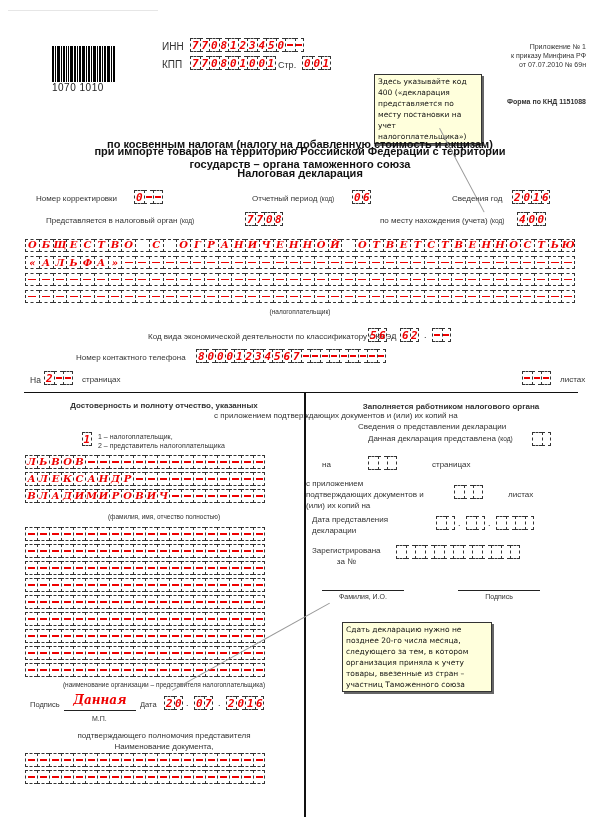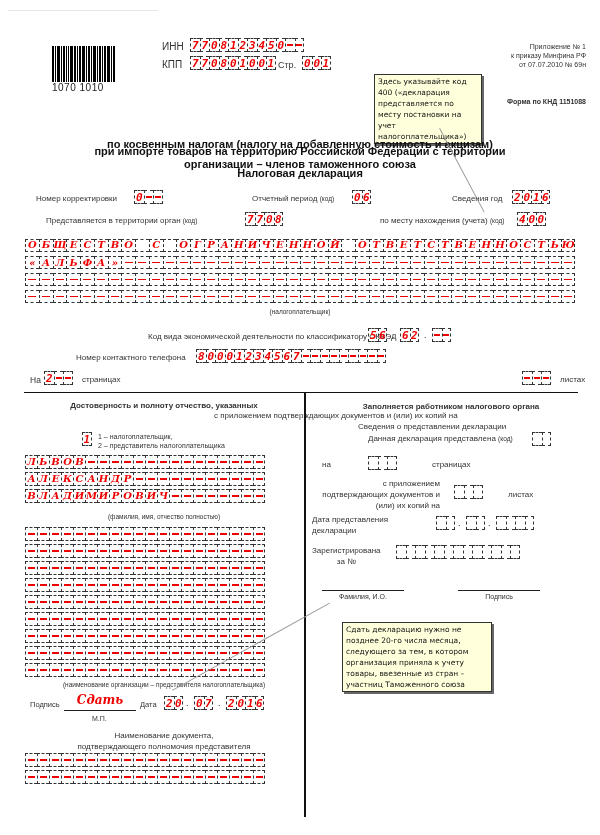--- a/index.html
+++ b/index.html
@@ -99,21 +99,21 @@
   <div>к приказу Минфина РФ</div>
   <div>от 07.07.2010 № 69н</div>
 </div>
 <div class="abs lbl" style="right:14px;top:98px;font-weight:bold;font-size:7px;">Форма по КНД 1151088</div>
 
 <div class="callout" style="left:374px;top:74px;width:100px;">Здесь указывайте код 400 («декларация представляется по месту постановки на учет налогоплательщика»)</div>
 
 <div class="title" style="top:118px;margin-top:48px;">Налоговая декларация</div>
 <div class="title" style="top:137px;">по косвенным налогам (налогу на добавленную стоимость и акцизам)</div>
 <div class="title" style="top:144px;">при импорте товаров на территорию Российской Федерации с территории</div>
-<div class="title" style="top:157px;">организации – членов таможенного союза</div>
+<div class="title" style="top:157px;">государств – органа таможенного союза</div>
 
 <div class="arrow-line" style="left:440px;top:128px;width:95px;transform:rotate(62deg);"></div>
 
 <div class="abs lbl" style="left:36px;top:194px;">Номер корректировки</div>
 <div class="cells" style="left:134px;top:190px;">
     <div class="cell">0</div>
     <div class="cell dash"></div>
     <div class="cell dash"></div>
   </div>
 <div class="abs lbl" style="left:252px;top:194px;"><span>Отчетный период</span> <small>(код)</small></div>
@@ -122,21 +122,21 @@
     <div class="cell">6</div>
   </div>
 <div class="abs lbl" style="left:452px;top:194px;">Сведения год</div>
 <div class="cells" style="left:512px;top:190px;">
     <div class="cell">2</div>
     <div class="cell">0</div>
     <div class="cell">1</div>
     <div class="cell">6</div>
   </div>
 
-<div class="abs lbl" style="left:46px;top:216px;"><span>Представляется в территории орган</span> <small>(код)</small></div>
+<div class="abs lbl" style="left:46px;top:216px;"><span>Представляется в налоговый орган</span> <small>(код)</small></div>
 <div class="cells" style="left:245px;top:212px;">
     <div class="cell">7</div>
     <div class="cell">7</div>
     <div class="cell">0</div>
     <div class="cell">8</div>
   </div>
 <div class="abs lbl" style="left:380px;top:216px;"><span>по месту нахождения (учета)</span> <small>(код)</small></div>
 <div class="cells" style="left:517px;top:212px;">
     <div class="cell">4</div>
     <div class="cell">0</div>
@@ -649,43 +649,43 @@
       <div class="cell dash"></div>
       <div class="cell dash"></div>
       <div class="cell dash"></div>
       <div class="cell dash"></div>
     </div>
 </div>
 <div class="abs lbl" style="left:24px;width:280px;text-align:center;top:681px;font-size:6.5px;">(наименование организации – представителя налогоплательщика)</div>
 
 <div class="abs lbl" style="left:30px;top:700px;font-size:7.5px;">Подпись</div>
 <div class="sigline" style="left:64px;top:710px;width:72px;"></div>
-<div class="abs" style="left:64px;top:693px;width:72px;text-align:center;font-family:'DejaVu Serif',serif;font-style:italic;font-weight:bold;font-size:12px;color:#e00;">Сдать</div>
+<div class="abs" style="left:64px;top:693px;width:72px;text-align:center;font-family:'DejaVu Serif',serif;font-style:italic;font-weight:bold;font-size:12px;color:#e00;">Данная</div>
 <div class="abs lbl" style="left:140px;top:700px;font-size:7.5px;">Дата</div>
 <div class="cells" style="left:164px;top:696px;">
     <div class="cell">2</div>
     <div class="cell">0</div>
   </div>
 <div class="sep" style="left:186px;top:698px;">.</div>
 <div class="cells" style="left:194px;top:696px;">
     <div class="cell">0</div>
     <div class="cell">7</div>
   </div>
 <div class="sep" style="left:218px;top:698px;">.</div>
 <div class="cells" style="left:226px;top:696px;">
     <div class="cell">2</div>
     <div class="cell">0</div>
     <div class="cell">1</div>
     <div class="cell">6</div>
   </div>
 <div class="abs lbl" style="left:92px;top:715px;font-size:7px;">М.П.</div>
 
 <div class="abs lbl" style="left:24px;width:280px;text-align:center;top:730px;font-size:8px;line-height:11px;">
+  <div>подтверждающего полномочия представителя</div>
   <div>Наименование документа,</div>
-  <div>подтверждающего полномочия представителя</div>
 </div>
 <div class="abs" style="left:25px;top:753px;">
   <div class="cells mid" style="position:relative;display:flex;">
       <div class="cell dash"></div>
       <div class="cell dash"></div>
       <div class="cell dash"></div>
       <div class="cell dash"></div>
       <div class="cell dash"></div>
       <div class="cell dash"></div>
       <div class="cell dash"></div>
@@ -736,21 +736,21 @@
   </div>
 
 <div class="abs lbl" style="left:322px;top:460px;font-size:8px;">на</div>
 <div class="cells empty" style="left:368px;top:456px;">
     <div class="cell"></div>
     <div class="cell"></div>
     <div class="cell"></div>
   </div>
 <div class="abs lbl" style="left:432px;top:460px;font-size:8px;">страницах</div>
 
-<div class="abs lbl" style="left:306px;width:134px;text-align:right;top:478px;font-size:8px;line-height:11px;">
+<div class="abs lbl" style="left:306px;width:134px;top:478px;font-size:8px;line-height:11px;">
   <div>с приложением</div>
   <div>подтверждающих документов и</div>
   <div>(или) их копий на</div>
 </div>
 <div class="cells empty" style="left:454px;top:485px;">
     <div class="cell"></div>
     <div class="cell"></div>
     <div class="cell"></div>
   </div>
 <div class="abs lbl" style="left:508px;top:490px;font-size:8px;">листах</div>

